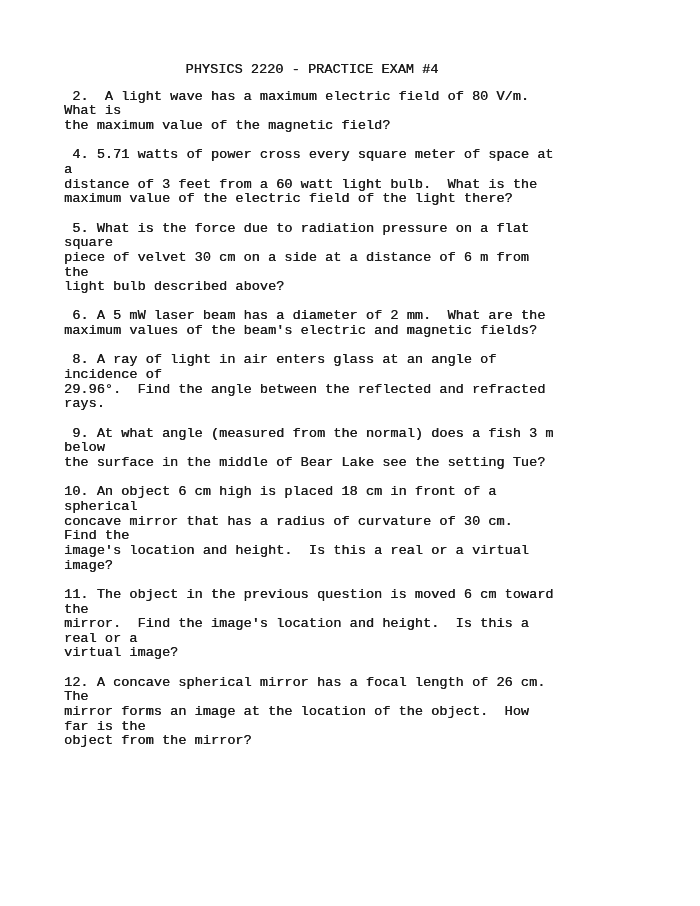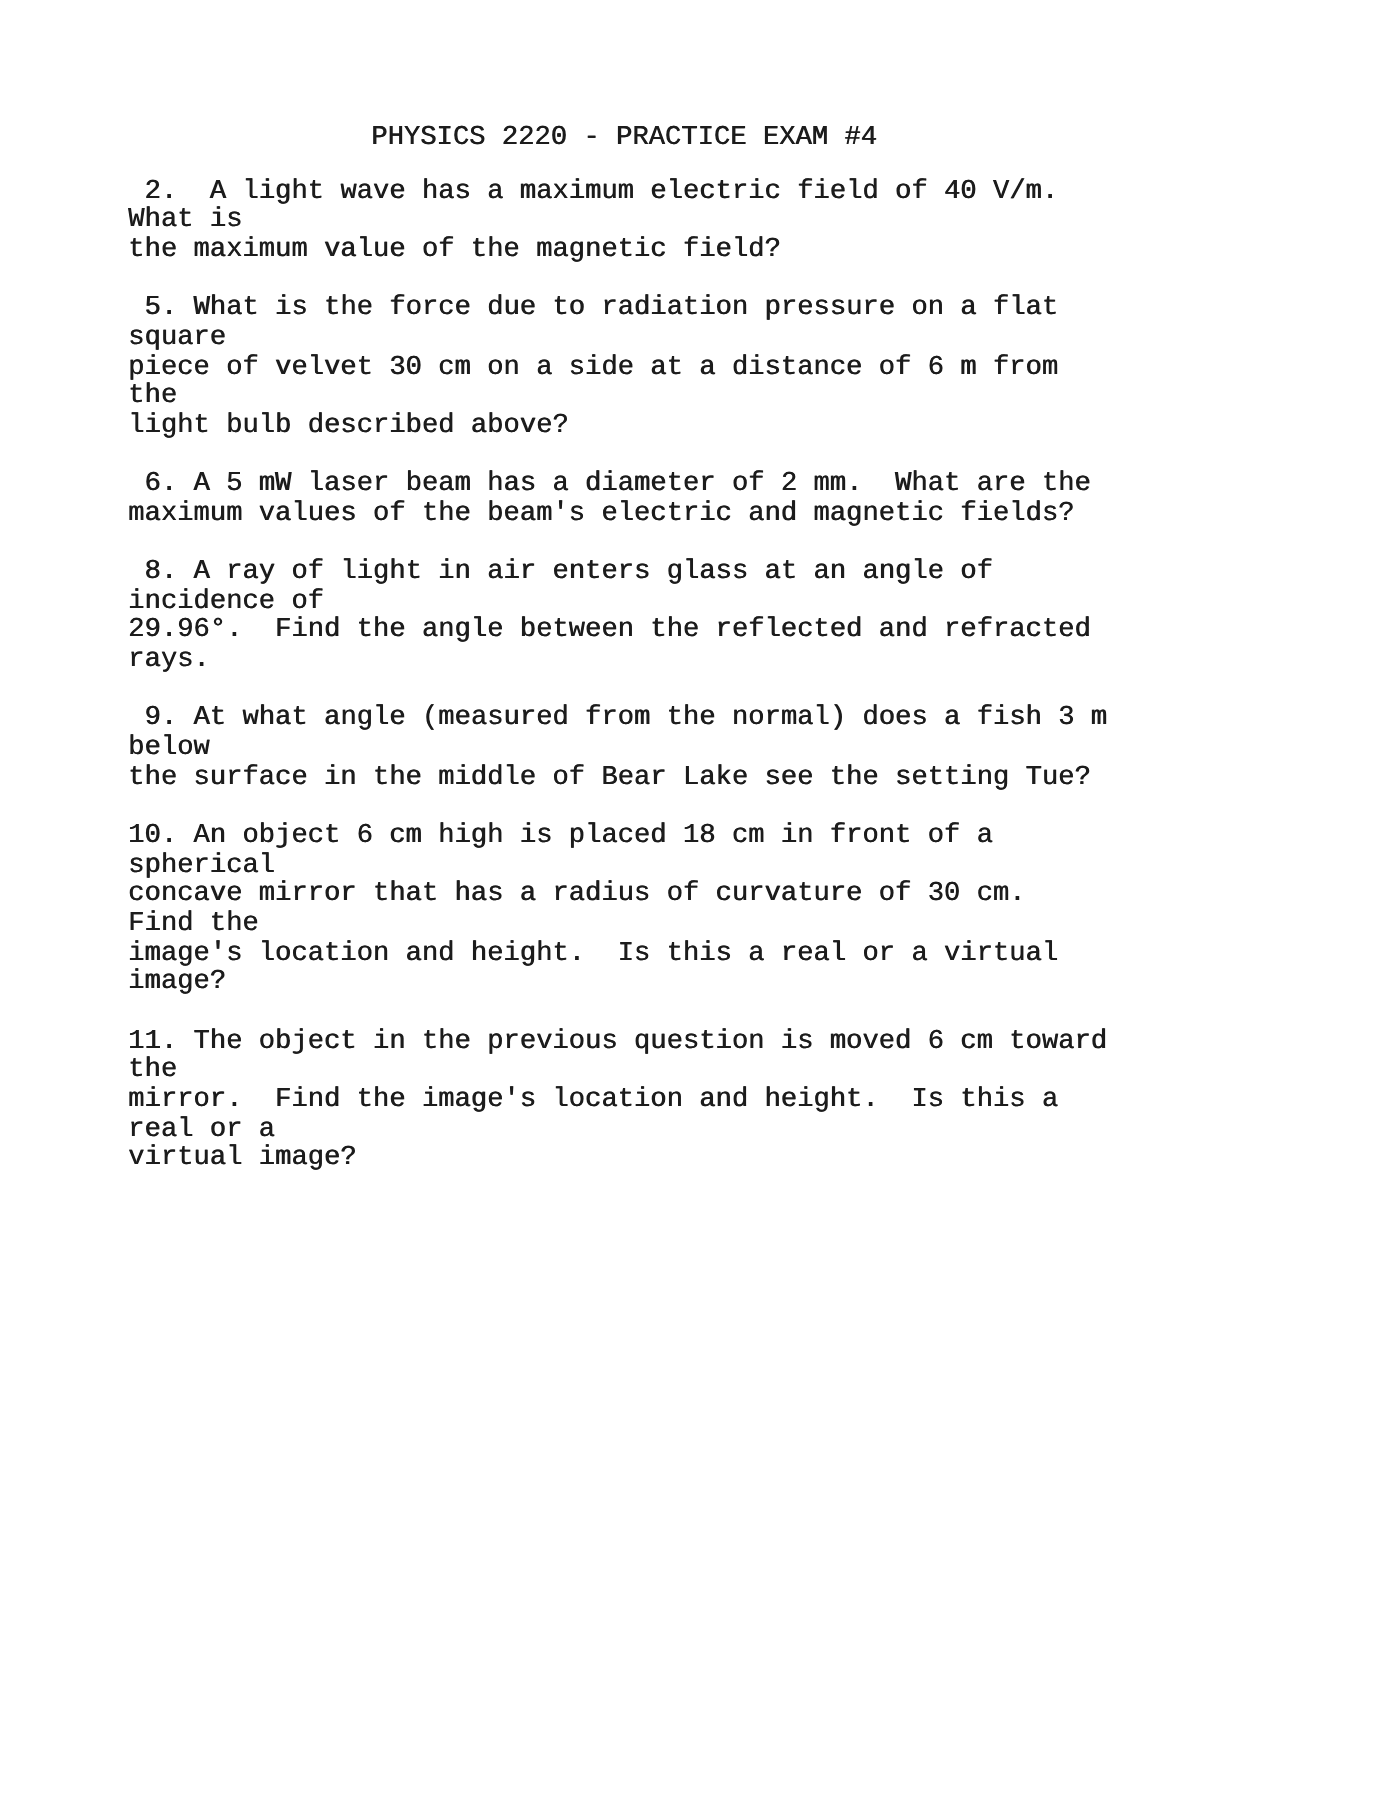--- a/index.html
+++ b/index.html
@@ -33,30 +33,36 @@
     white-space: pre-wrap;
     margin: 0 0 14.65px 0;
   }
 </style>
 </head>
 <body>
 
 <div class="page">
   <div class="doc-title">PHYSICS 2220 - PRACTICE EXAM #4</div>
 
-  <div class="question"> 2.  A light wave has a maximum electric field of 40 V/m.  What is
+  <div class="question"> 2.  A light wave has a maximum electric field of 80 V/m.  What is
 the maximum value of the magnetic field?</div>
+  <div class="question"> 4. 5.71 watts of power cross every square meter of space at a
+distance of 3 feet from a 60 watt light bulb.  What is the
+maximum value of the electric field of the light there?</div>
   <div class="question"> 5. What is the force due to radiation pressure on a flat square
 piece of velvet 30 cm on a side at a distance of 6 m from the
 light bulb described above?</div>
   <div class="question"> 6. A 5 mW laser beam has a diameter of 2 mm.  What are the
 maximum values of the beam's electric and magnetic fields?</div>
   <div class="question"> 8. A ray of light in air enters glass at an angle of incidence of
 29.96°.  Find the angle between the reflected and refracted rays.</div>
   <div class="question"> 9. At what angle (measured from the normal) does a fish 3 m below
 the surface in the middle of Bear Lake see the setting Tue?</div>
   <div class="question">10. An object 6 cm high is placed 18 cm in front of a spherical
 concave mirror that has a radius of curvature of 30 cm.  Find the
 image's location and height.  Is this a real or a virtual image?</div>
   <div class="question">11. The object in the previous question is moved 6 cm toward the
 mirror.  Find the image's location and height.  Is this a real or a
 virtual image?</div>
+  <div class="question">12. A concave spherical mirror has a focal length of 26 cm.  The
+mirror forms an image at the location of the object.  How far is the
+object from the mirror?</div>
 </div>
 
 </body></html>

